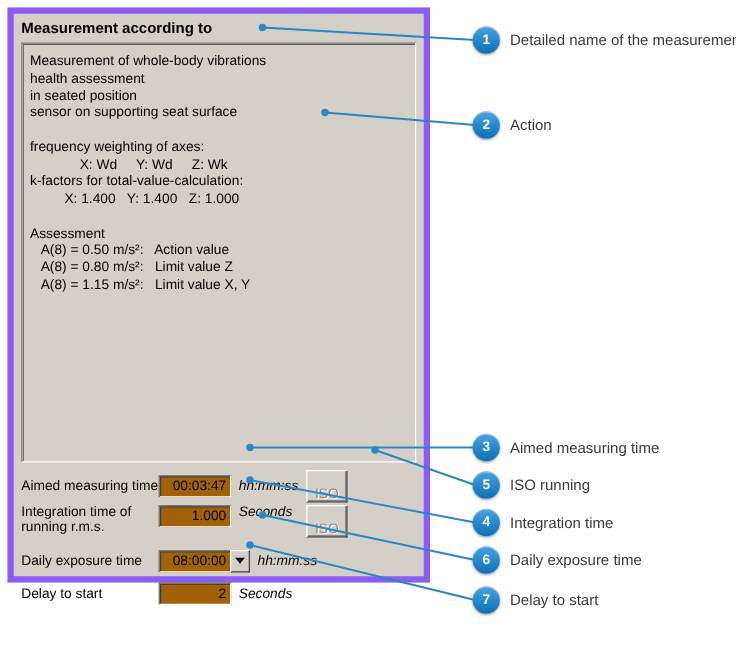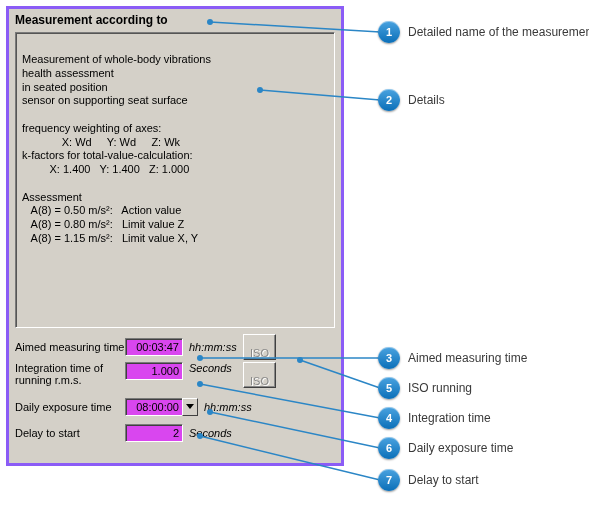--- a/index.html
+++ b/index.html
@@ -12,40 +12,40 @@
     height: 516px;
     position: relative;
   }
   .panel {
     position: absolute;
     left: 6px;
     top: 6px;
     width: 338px;
     height: 460px;
     background: #d4d0c8;
-    border: 3px solid #8b5cf6;
+    border: 5px solid #8b5cf6;
   }
   .title {
     font-weight: bold;
     font-size: 12px;
     padding: 4px 6px 2px 6px;
     color: #000;
     line-height: 1.25;
   }
   .details-box {
     margin: 2px 6px 6px 6px;
     background: #d4d0c8;
     border: 1px solid #000;
     border-top-color: #7a7a7a;
     border-left-color: #7a7a7a;
     border-right-color: #fff;
     border-bottom-color: #fff;
     box-shadow: inset 1px 1px 0 #555;
-    height: 296px;
-    padding: 20px 6px;
+    height: 336px;
+    padding: 8px 6px;
     color: #000;
     white-space: pre;
     font-size: 11px;
     line-height: 1.25;
     overflow: hidden;
   }
   .form-area {
     padding: 2px 6px 0 6px;
   }
   .row {
@@ -56,21 +56,21 @@
   }
   .row.tall { height: 30px; align-items:flex-start; }
   .lbl {
     width: 110px;
     color: #000;
   }
   .lbl.two { line-height:1.1; }
   .field {
     width: 58px;
     height: 18px;
-    background: #d946ef;
+    background: #a16207;
     border: 1px solid #7a7a7a;
     border-right-color:#fff;
     border-bottom-color:#fff;
     box-shadow: inset 1px 1px 0 #404040;
     text-align: right;
     padding: 1px 3px;
     font-family: inherit;
     font-size: 11px;
   }
   .unit {
@@ -225,21 +225,21 @@
   <circle cx="200" cy="436" r="3"></circle>
     <line x1="200" y1="436" x2="380" y2="480"></line>
 </svg>
 
 <div class="callout" style="left:378px; top:21px;">
   <div class="bubble">1</div>
   <div class="ctext">Detailed name of the measurement mode</div>
 </div>
 <div class="callout" style="left:378px; top:89px;">
   <div class="bubble">2</div>
-  <div class="ctext">Details</div>
+  <div class="ctext">Action</div>
 </div>
 <div class="callout" style="left:378px; top:347px;">
   <div class="bubble">3</div>
   <div class="ctext">Aimed measuring time</div>
 </div>
 <div class="callout" style="left:378px; top:377px;">
   <div class="bubble">5</div>
   <div class="ctext">ISO running</div>
 </div>
 <div class="callout" style="left:378px; top:407px;">

